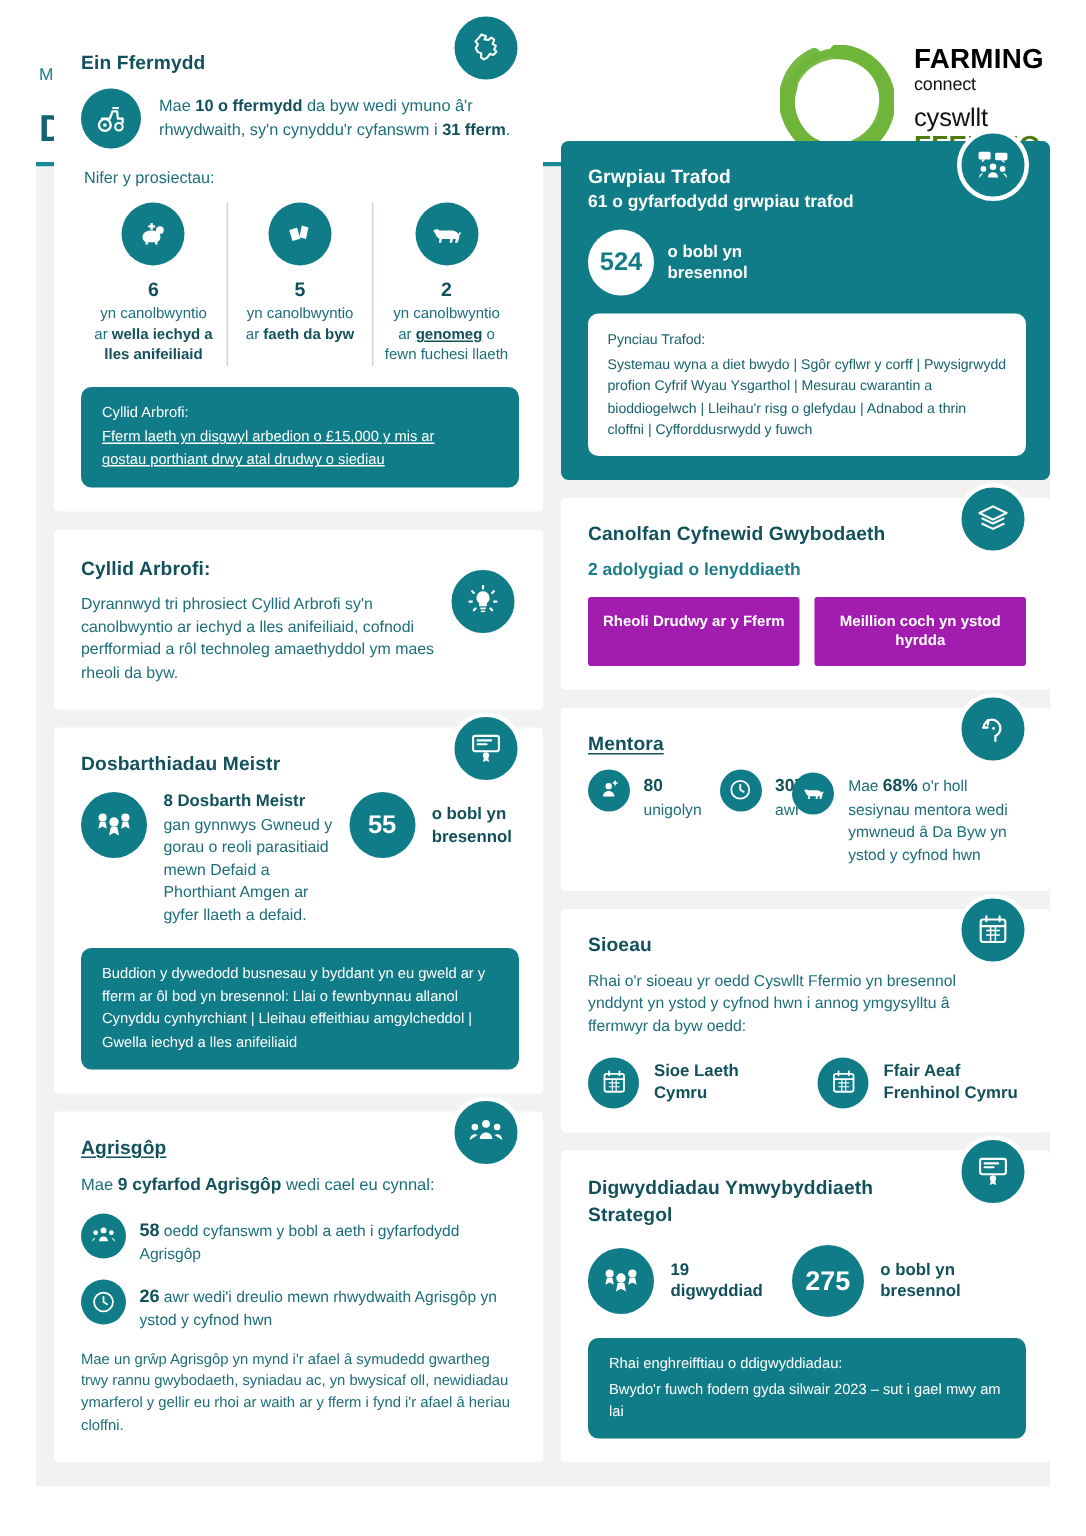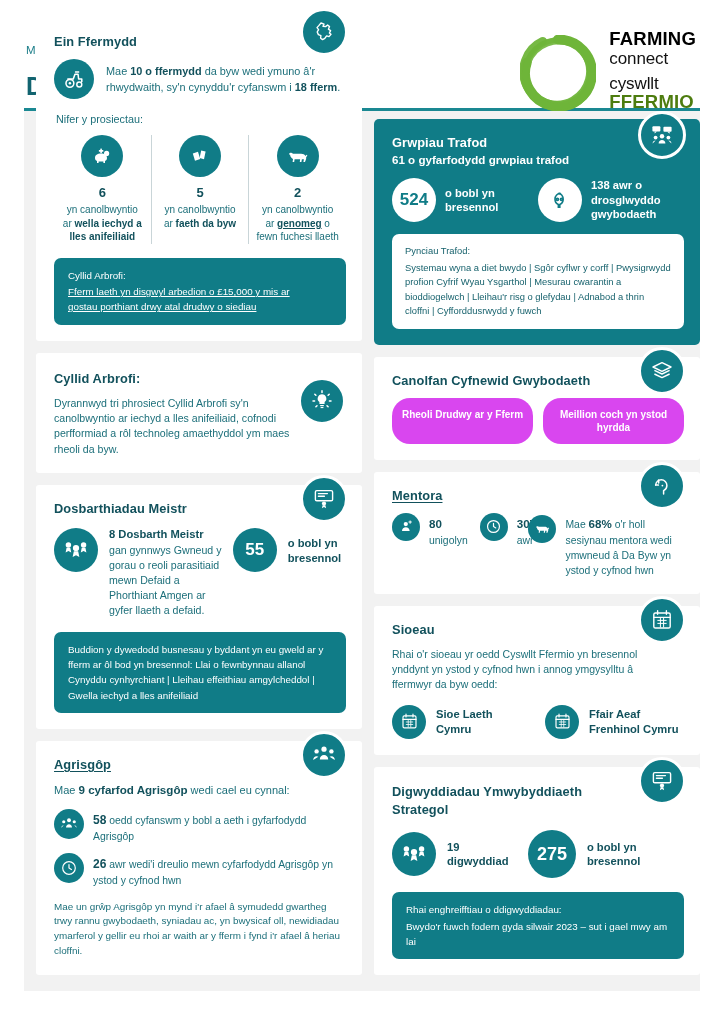--- a/index.html
+++ b/index.html
@@ -39,21 +39,21 @@
     color: #126470;
     margin: 0 0 0 2px;
     letter-spacing: .2px;
   }
 
   
   .logo { display: flex; align-items: flex-end; gap: 13px; padding-top: 2px; }
   .logo-mark { width: 76px; height: 76px; flex: none; }
   .logo-text { line-height: 1; padding-top: 2px; }
   .logo-l1 { font-size: 18.5px; font-weight: bold; letter-spacing: .2px; color: #000; }
-  .logo-l2 { font-size: 17px; color: #111; margin-top: 1px; letter-spacing: -.1px;}
+  .logo-l2 { font-size: 12px; color: #111; margin-top: 1px; letter-spacing: -.1px;}
   .logo-l3 { font-size: 17px; color: #111; margin-top: 8px; letter-spacing: -.1px;}
   .logo-l4 { font-size: 18.5px; font-weight: bold; letter-spacing: .2px; color: #4d7c0f; margin-top: 1px;}
 
   .rule {
     height: 3px;
     background: #1A8892;
     margin: 0 24px;
   }
 
   
@@ -175,23 +175,23 @@
     margin-top: 14px;
   }
   .callout .lead { margin-bottom: 1px; }
   .callout u { text-decoration: underline; }
 
   .two-stat { display: flex; gap: 10px; margin-bottom: 12px; }
   .stat-half { display:flex; align-items:center; gap:9px; width: 50%; }
 
   .btn-row { display: flex; gap: 10px; margin-top: 2px; }
   .pill {
-    background: #d946ef;
+    background: #a21caf;
     color: #fff;
-    border-radius: 18px;
+    border-radius: 2px;
     font-size: 10px;
     font-weight: bold;
     padding: 10px 8px;
     text-align: center;
     line-height: 1.3;
     flex: 1;
   }
 
   .shows-row { display:flex; gap: 14px; margin-top: 12px; }
   .show { display:flex; align-items:center; gap:10px; flex:1; }
@@ -263,21 +263,21 @@
           <span class="circ" style="width:40px;height:40px">
             <svg viewBox="0 0 24 24" width="23" height="23" fill="#fff">
               <circle cx="7.2" cy="16" r="4.1" fill="none" stroke="#fff" stroke-width="1.6"></circle>
               <circle cx="7.2" cy="16" r="1.3"></circle>
               <circle cx="17" cy="17.2" r="2.6" fill="none" stroke="#fff" stroke-width="1.5"></circle>
               <path d="M4.5 11.5h6.2l1.8-5h3.2l.6 5h3.3v3.2" fill="none" stroke="#fff" stroke-width="1.6" stroke-linejoin="round"></path>
               <rect x="12.4" y="3.4" width="4.6" height="1.5" rx=".4"></rect>
             </svg>
           </span>
           <p class="intro-text">
-            <span>Mae </span><b>10 o ffermydd</b><span> da byw wedi ymuno â'r rhwydwaith, sy'n cynyddu'r cyfanswm i </span><b>18 fferm</b><span>.</span>
+            <span>Mae </span><b>10 o ffermydd</b><span> da byw wedi ymuno â'r rhwydwaith, sy'n cynyddu'r cyfanswm i </span><b>31 fferm</b><span>.</span>
           </p>
         </div>
 
         <p class="nifer">Nifer y prosiectau:</p>
 
         <div class="proj-grid">
           <div class="proj">
             <span class="circ" style="width:42px;height:42px">
               <svg viewBox="0 0 24 24" width="24" height="24" fill="#fff">
                 <path d="M5 14c0-2.6 2.3-4.4 6-4.4s6 1.8 6 4.4c0 1.5-.8 2.6-2 3.1V19h-1.6v-1.5H8.6V19H7v-1.9c-1.2-.5-2-1.6-2-3.1z"></path>
@@ -408,21 +408,21 @@
         </div>
 
         <div class="mline" style="margin-bottom:11px">
           <span class="circ" style="width:30px;height:30px">
             <svg viewBox="0 0 24 24" width="18" height="18" fill="none" stroke="#fff" stroke-width="1.6" stroke-linecap="round">
               <circle cx="12" cy="12" r="8.4"></circle>
                 <path d="M12 7.4V12l3.2 2"></path>
             </svg>
           </span>
           <p class="txt body-text">
-            <b style="font-size:12px">26</b><span> awr wedi'i dreulio mewn cyfarfodydd Agrisgôp yn ystod y cyfnod hwn</span>
+            <b style="font-size:12px">26</b><span> awr wedi'i dreulio mewn rhwydwaith Agrisgôp yn ystod y cyfnod hwn</span>
           </p>
         </div>
 
         <p class="body-text sm">Mae un grŵp Agrisgôp yn mynd i'r afael â symudedd gwartheg trwy rannu gwybodaeth, syniadau ac, yn bwysicaf oll, newidiadau ymarferol y gellir eu rhoi ar waith ar y fferm i fynd i'r afael â heriau cloffni.</p>
       </div>
     </div>
 
     <div class="col">
 
       <div class="card teal">
@@ -441,48 +441,38 @@
           </svg>
         </span>
         <h2 class="card-title">Grwpiau Trafod</h2>
         <p class="card-sub">61 o gyfarfodydd grwpiau trafod</p>
 
         <div class="two-stat">
           <div class="stat-half">
             <span class="num-circ white" style="width:44px;height:44px;font-size:17px">524</span>
             <p class="label-strong light" style="width:76px">o bobl yn bresennol</p>
           </div>
-          <div class="stat-half">
-            <span class="circ on-teal" style="width:44px;height:44px">
-              <svg viewBox="0 0 24 24" width="26" height="26" fill="none" stroke="#107C87" stroke-width="1.5">
-                <path d="M10.5 19.4v-3.3c-1.9-.9-3.1-2.7-3.1-4.9 0-3 2.3-5.3 5-5.3"></path>
-                <path d="M10.6 5.9c2.5.2 4.3 2.4 4.3 5.3 0 2.2-1.2 4-3.1 4.9v3.3"></path>
-                <circle cx="9.6" cy="11.4" r="1"></circle>
-                  <circle cx="13.4" cy="11.4" r="1"></circle>
-              </svg>
-            </span>
-            <p class="label-strong light" style="width:108px">138 awr o drosglwyddo gwybodaeth</p>
-          </div>
         </div>
 
         <div class="pts-box">
           <p class="hd">Pynciau Trafod:</p>
           <p>Systemau wyna a diet bwydo | Sgôr cyflwr y corff | Pwysigrwydd profion Cyfrif Wyau Ysgarthol | Mesurau cwarantin a bioddiogelwch | Lleihau'r risg o glefydau | Adnabod a thrin cloffni | Cyfforddusrwydd y fuwch</p>
         </div>
       </div>
 
       <div class="card">
         <span class="corner-icon">
           <svg viewBox="0 0 24 24" width="24" height="24" fill="none" stroke="#fff" stroke-width="1.4" stroke-linejoin="round">
             <path d="M12 3.6L21 8l-9 4.4L3 8z"></path>
               <path d="M4.4 11.4L12 15l7.6-3.6"></path>
               <path d="M4.4 15L12 18.6 19.6 15"></path>
           </svg>
         </span>
         <h2 class="card-title">Canolfan Cyfnewid Gwybodaeth</h2>
+        <p class="card-sub dark">2 adolygiad o lenyddiaeth</p>
         <div class="btn-row">
           <span class="pill">Rheoli Drudwy ar y Fferm</span>
           <span class="pill">Meillion coch yn ystod hyrdda</span>
         </div>
       </div>
 
       <div class="card">
         <span class="corner-icon">
           <svg viewBox="0 0 24 24" width="24" height="24" fill="none" stroke="#fff" stroke-width="1.5" stroke-linecap="round">
             <path d="M13.6 20v-3.3c2-1 3.3-2.9 3.3-5.2 0-3.2-2.5-5.7-5.6-5.7-3 0-5.4 2.3-5.6 5.2"></path>

